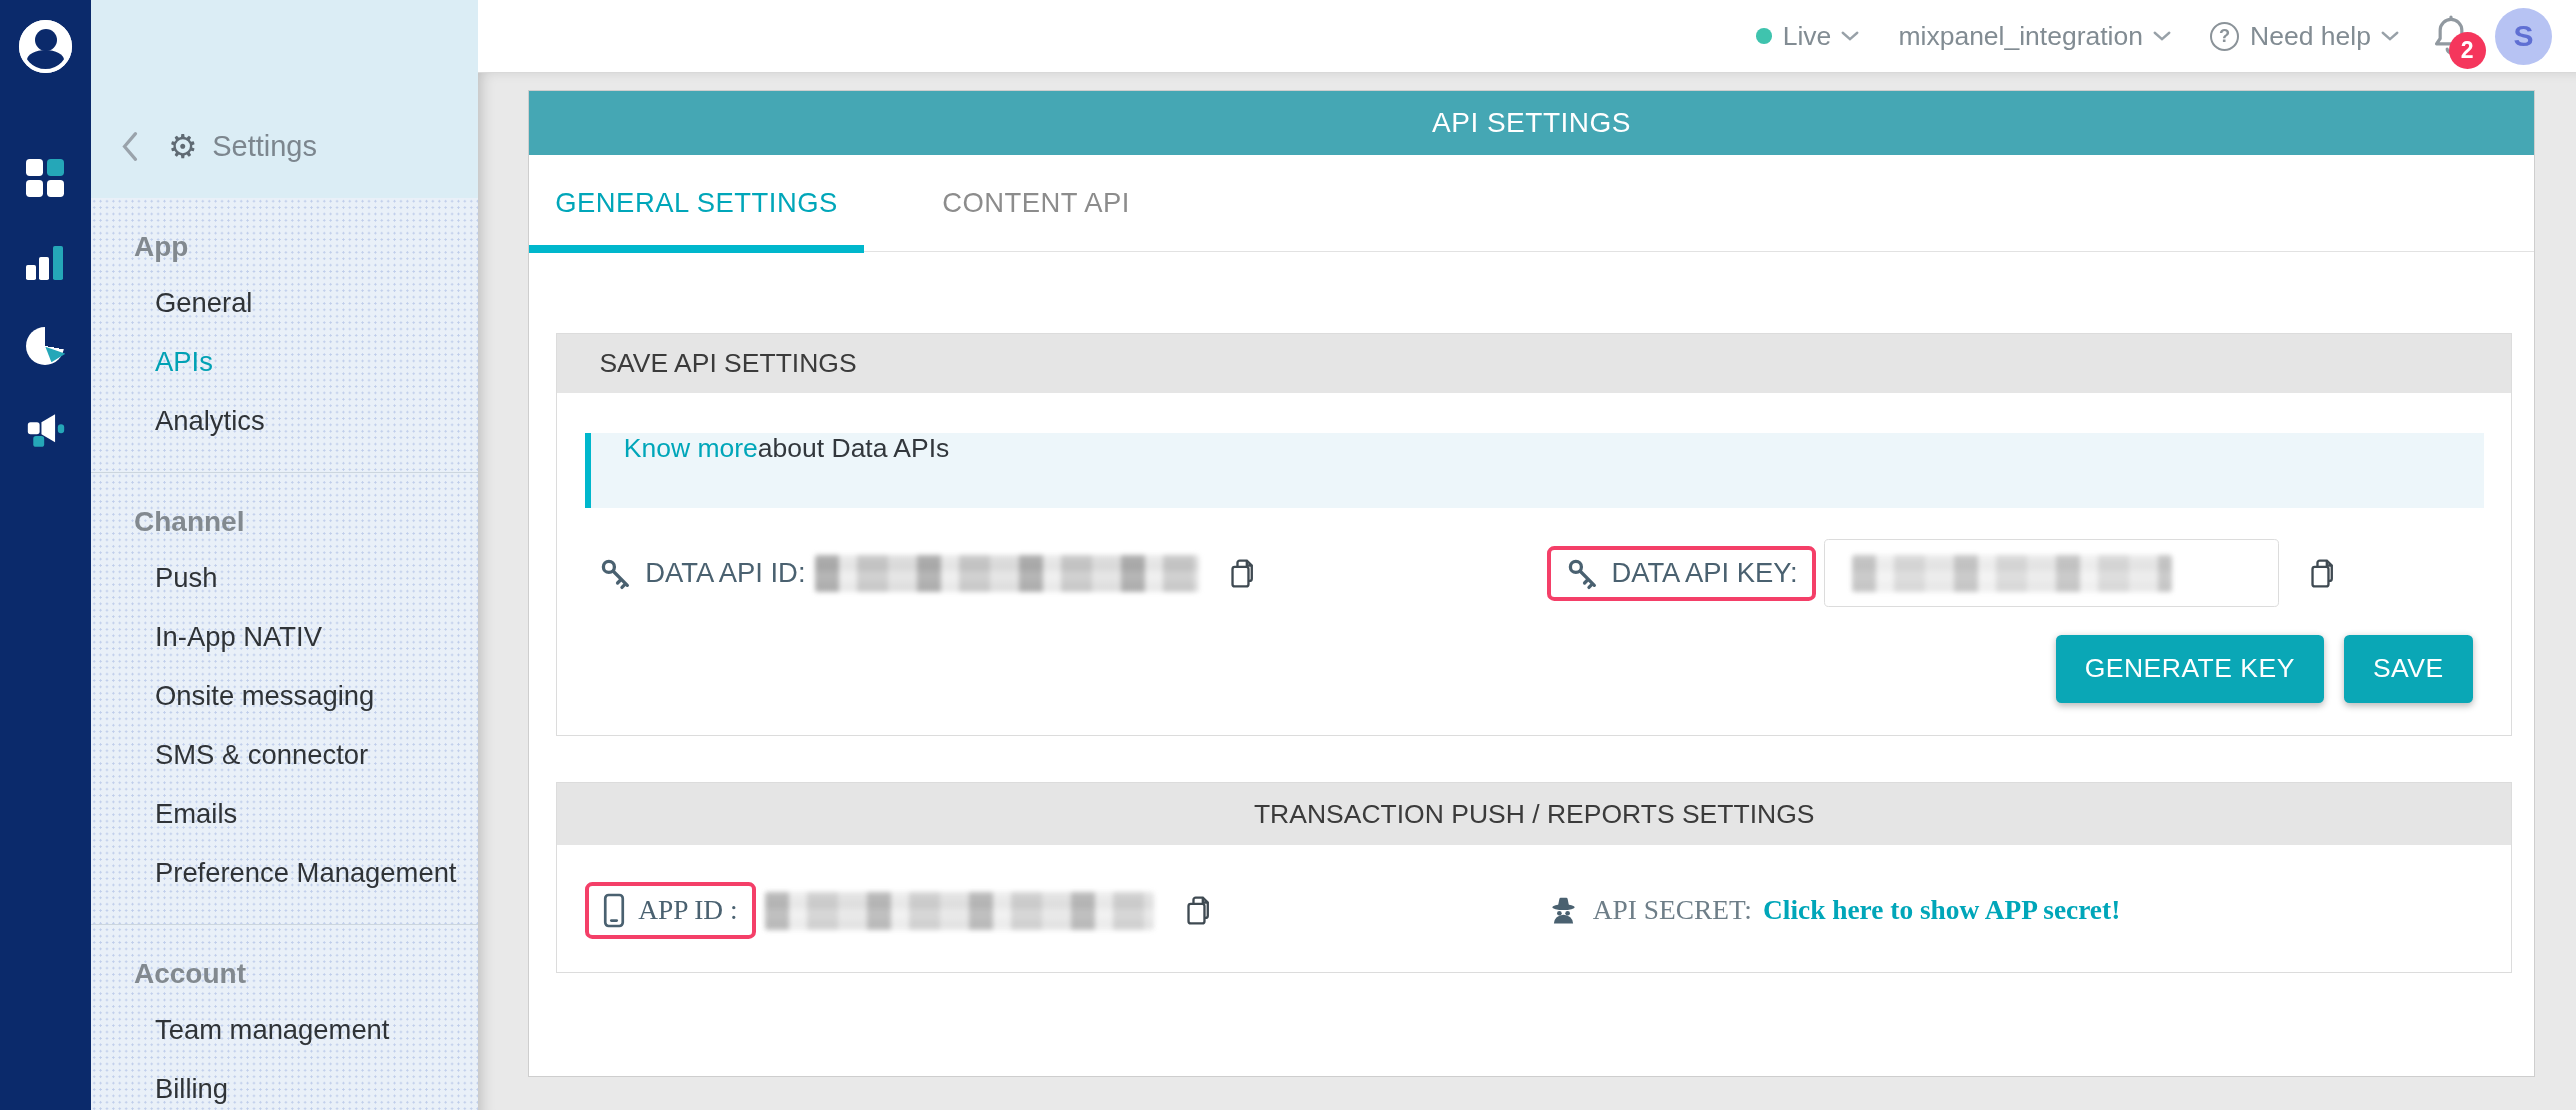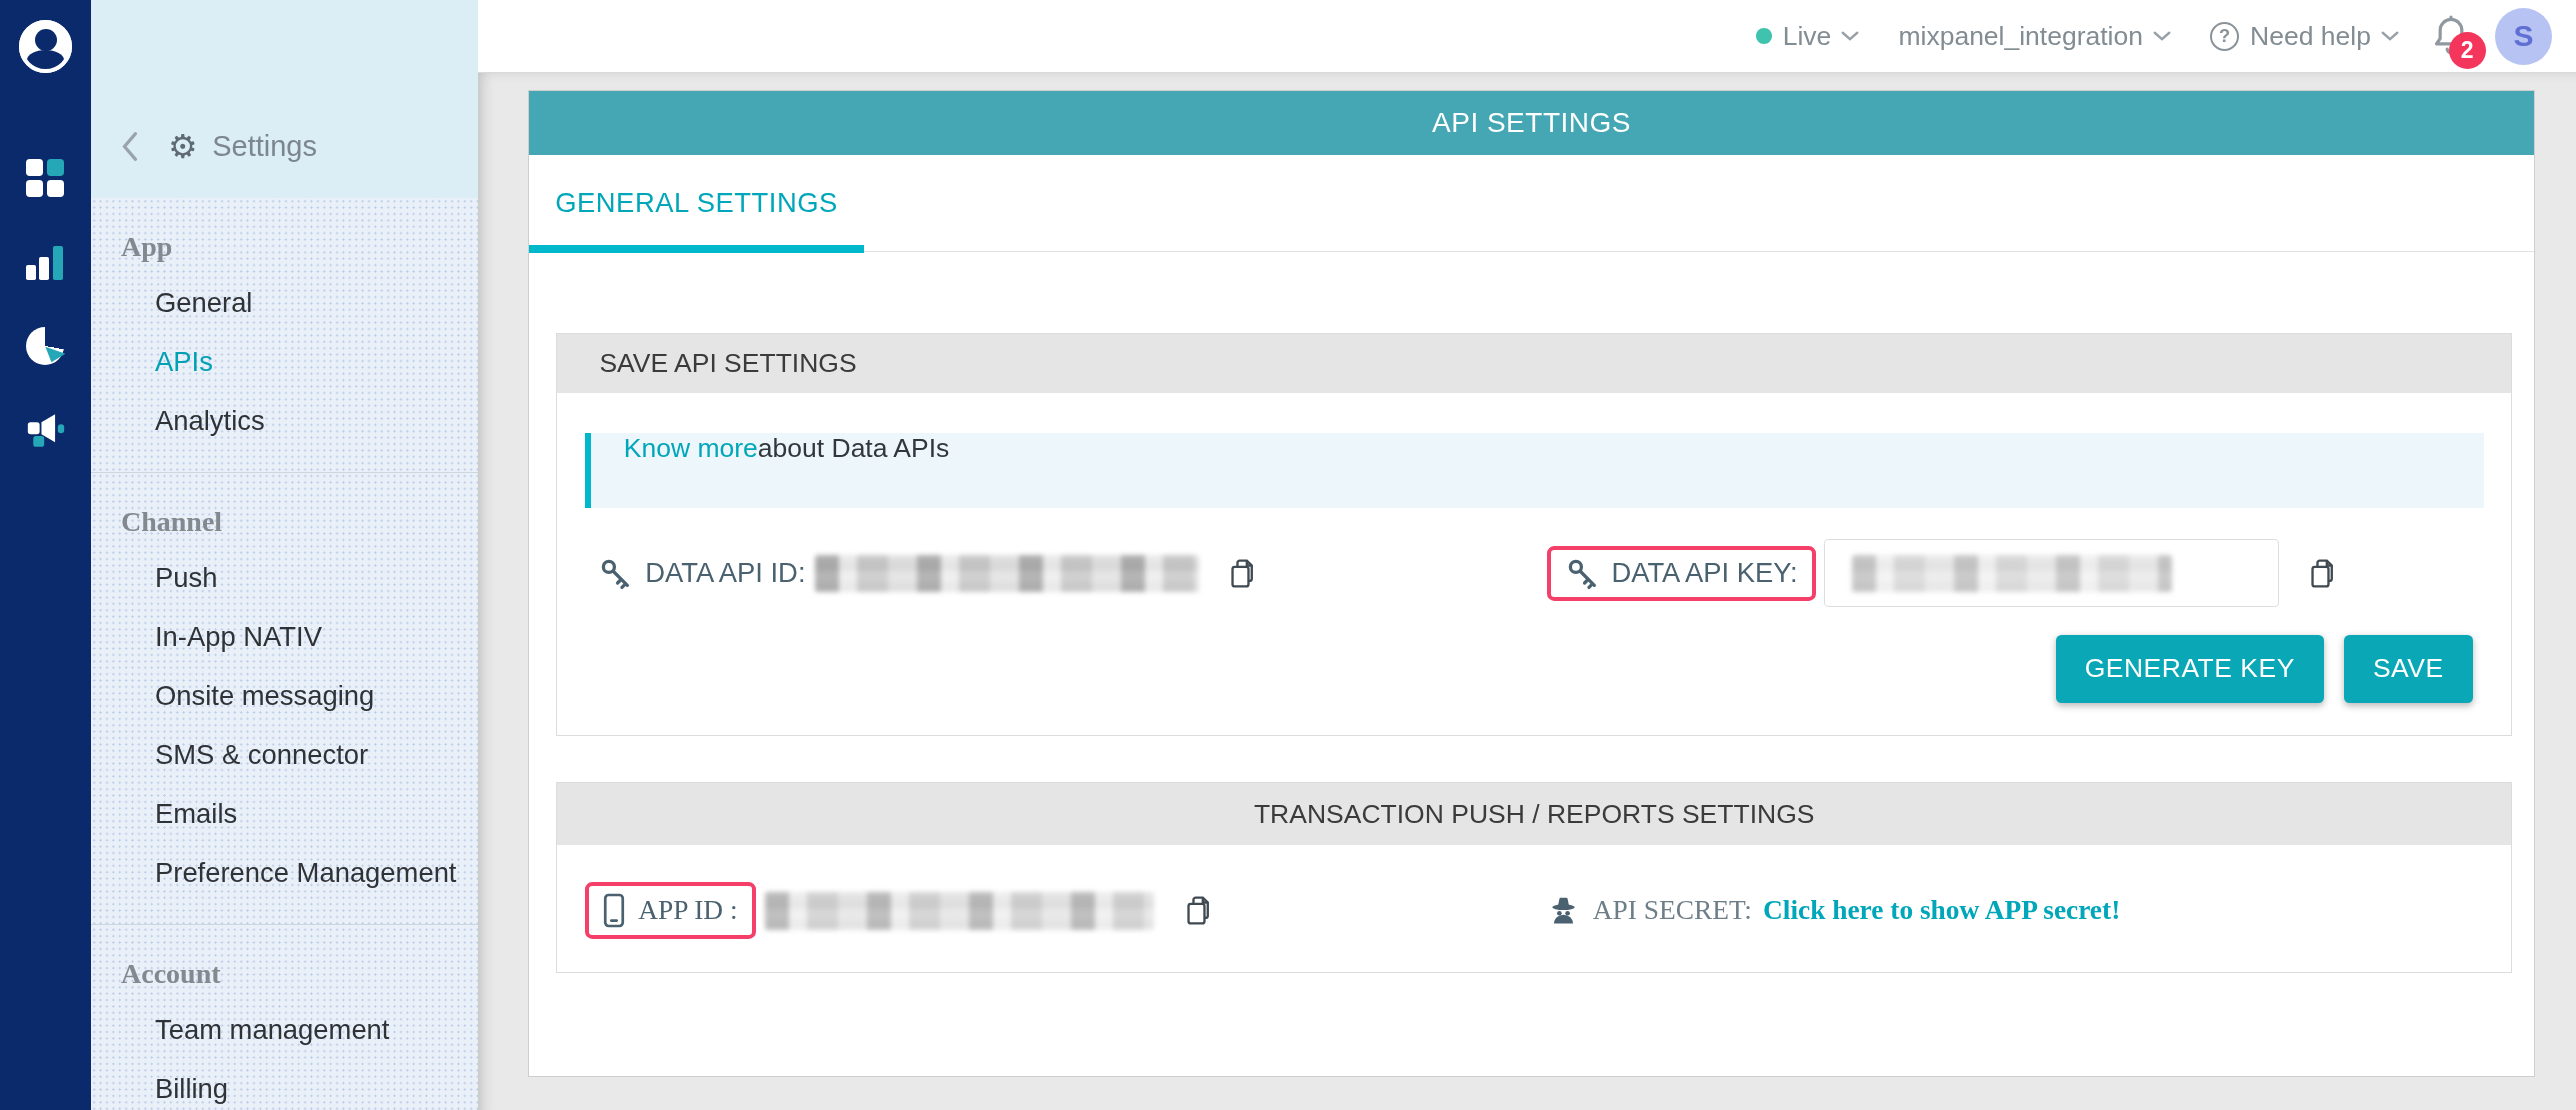--- a/index.html
+++ b/index.html
@@ -32,21 +32,21 @@
   .sp-header-row { position:absolute; left:27.4px; top:130px; display:flex; align-items:center; }
   .back-ch { width:24px; height:33px; cursor:pointer; }
   .gear { margin-left:25.6px; font-family:"DejaVu Sans", sans-serif; font-size:33px; color:#5f6a73; line-height:33px; }
   .sp-title { margin-left:14.6px; font-size:29px; color:#7c868e; }
   .sp-nav { position:absolute; left:0; top:198px; bottom:0; width:100%;
     background-color:#e9f0f8;
     background-image:radial-gradient(rgba(98,128,205,.30) 1.1px, transparent 1.2px);
     background-size:6.4px 6.4px; }
   .sp-sec { padding:22px 0 22px 0; }
   .sp-sec + .sp-sec { border-top:1.8px solid #ccd6de; }
-  .sp-head { height:53px; line-height:53px; padding-left:30px; font-size:28px; font-weight:bold; color:#82898f;font-family:Liberation Serif, serif; }
+  .sp-head { height:53px; line-height:53px; padding-left:43px; font-size:28px; font-weight:bold; color:#82898f; }
   .sp-item { height:59px; line-height:59px; padding-left:64px; font-size:27.4px; color:#2f3337; cursor:pointer; }
   .sp-item.active { color:#00a1b4; font-weight:normal; }
 
   
   .main { position:absolute; left:478px; top:0; right:0; height:100%; }
   .topbar { position:absolute; left:0; top:0; width:100%; height:73px; background:#fff;
     border-bottom:1.8px solid #d9d9d9; display:flex; align-items:center; justify-content:flex-end; padding-right:24px; }
   .tb-group { display:flex; align-items:center; cursor:pointer; }
   .live-dot { width:15.6px; height:15.6px; border-radius:50%; background:#3fc3ae; margin-right:11px; }
   .tb-text { font-size:26.5px; color:#828c93; }
@@ -219,20 +219,23 @@
     <div class="content">
       <div class="card">
 
         <div class="card-title">API SETTINGS</div>
 
         <div class="tabs">
           <div class="tab tab1">
             <span>GENERAL SETTINGS</span>
             <span class="underline"></span>
           </div>
+          <div class="tab tab2">
+            <span>CONTENT API</span>
+          </div>
         </div>
 
         <div class="card-body">
 
           <section class="sec sec1">
             <div class="band band-left">SAVE API SETTINGS</div>
             <div class="sec1-content">
               <div class="banner">
                 <span class="lnk">Know more</span>
                   <span> about Data APIs</span>

